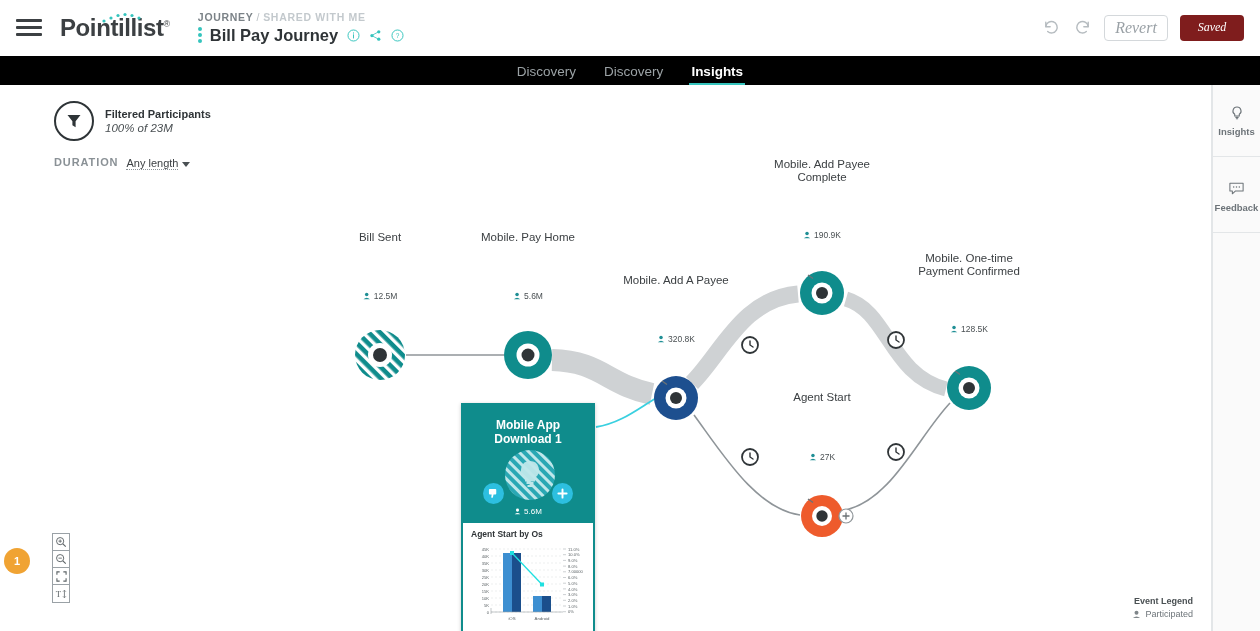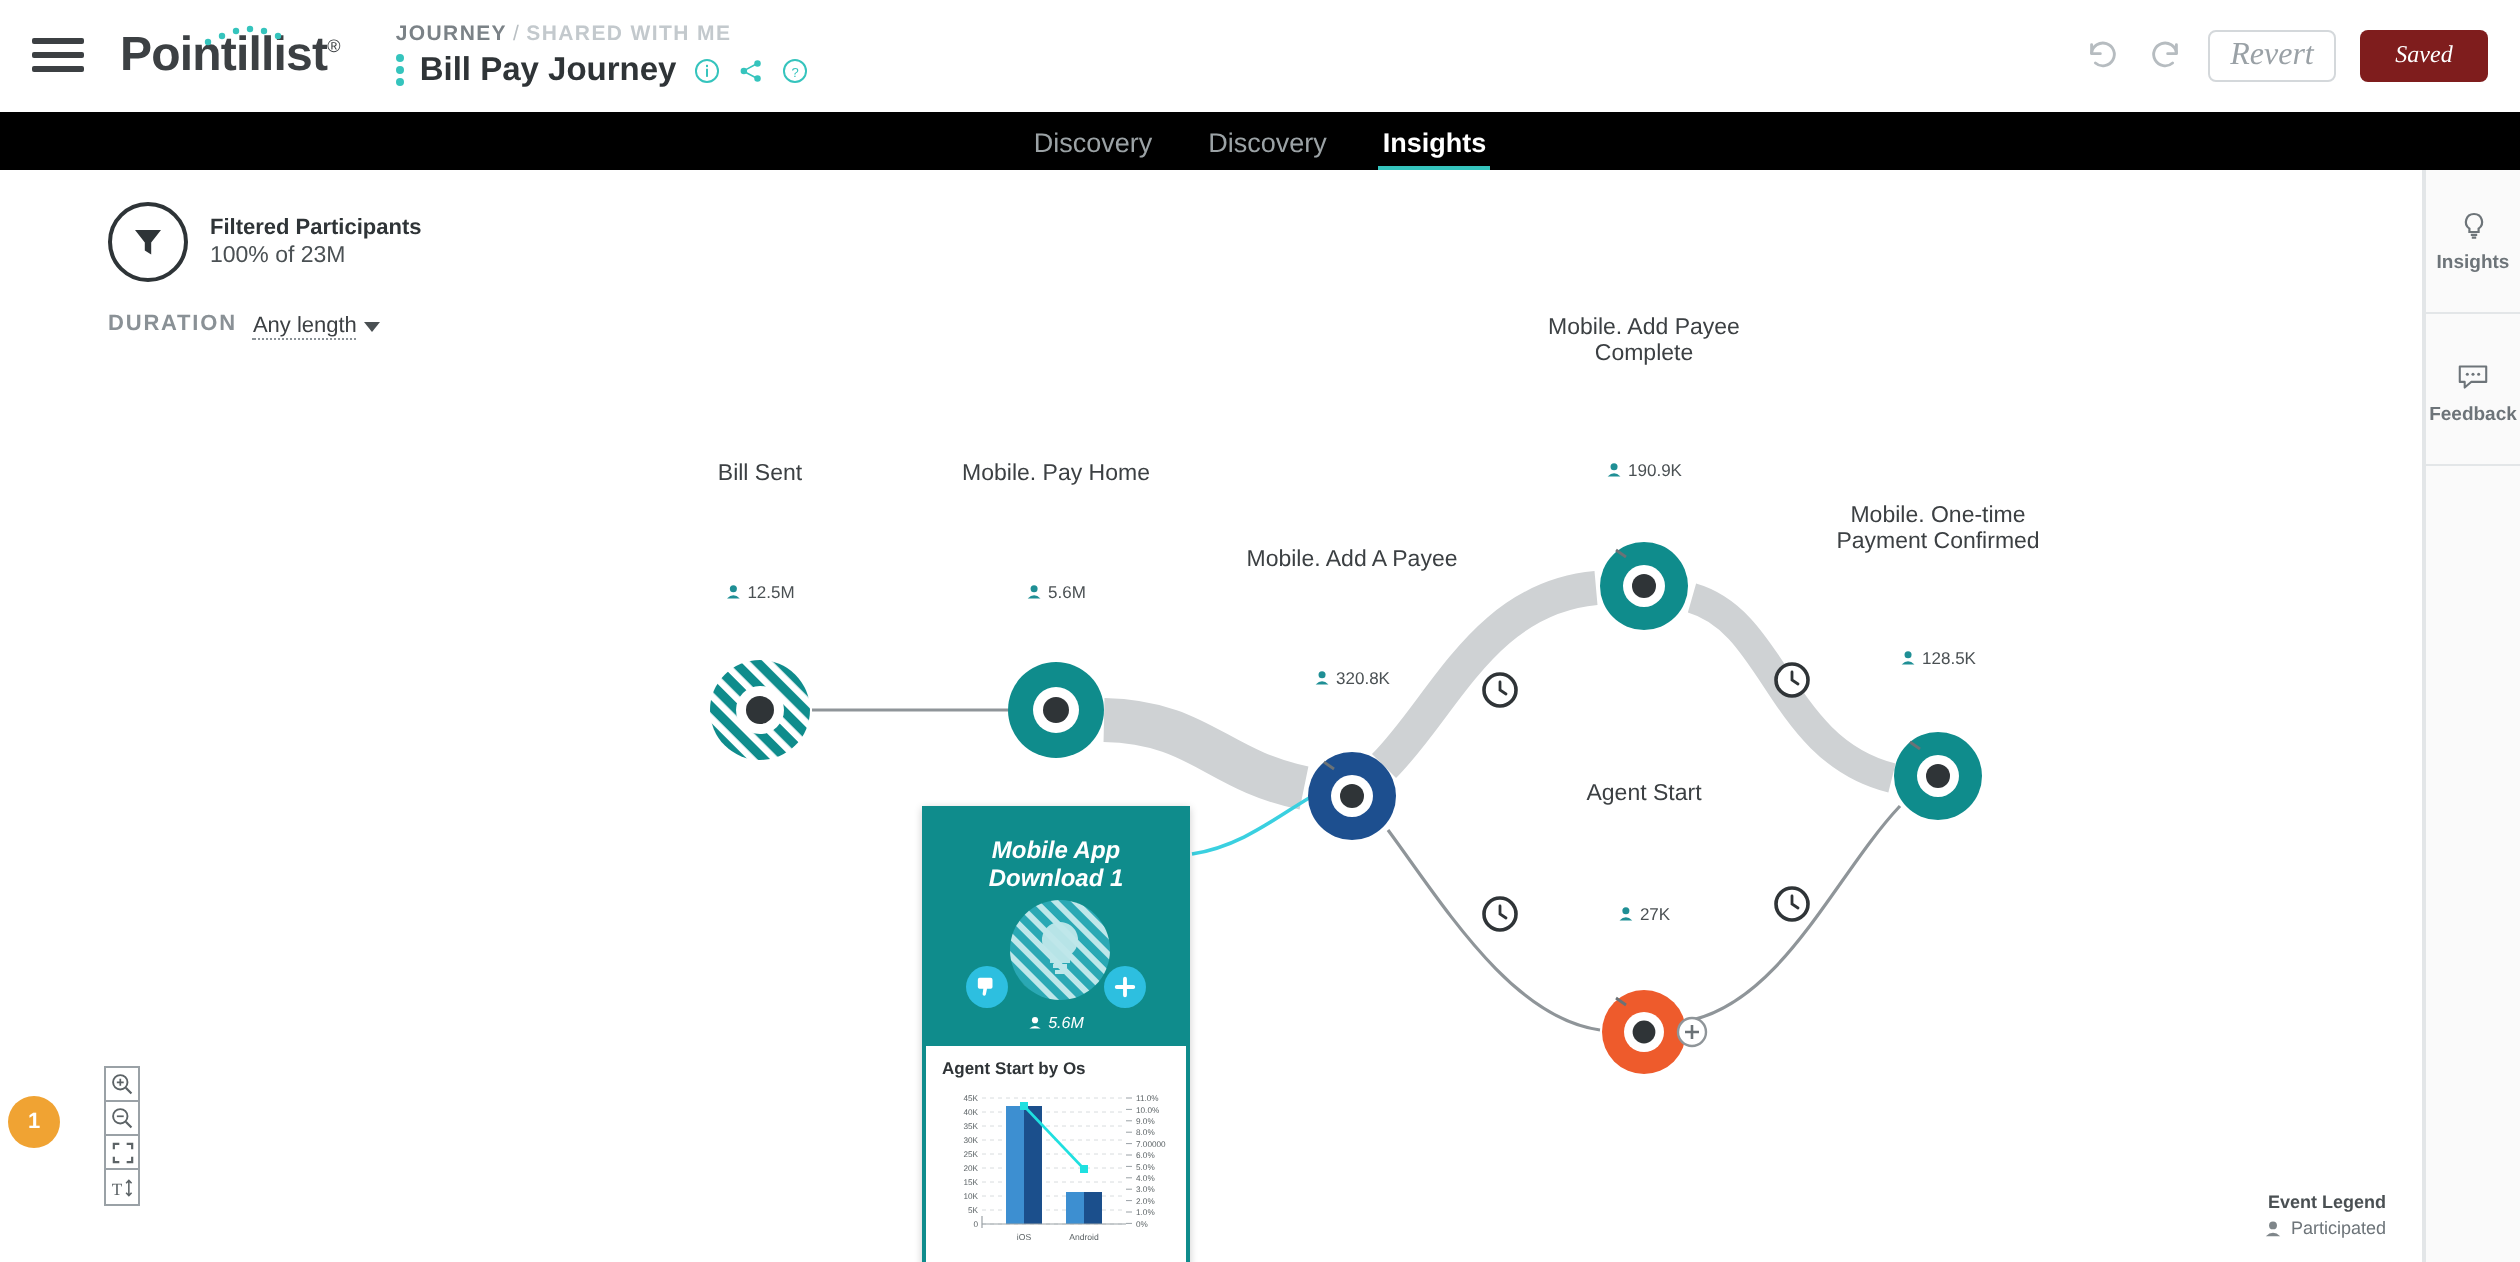--- a/index.html
+++ b/index.html
@@ -87,21 +87,21 @@
 
   
   .filterpanel { position: absolute; left: 54px; top: 16px; }
   .fp-row { display: flex; align-items: center; }
   .funnel {
     width: 40px; height: 40px; border-radius: 50%; border: 2.5px solid #2e3437;
     display: flex; align-items: center; justify-content: center;
   }
   .fp-text { margin-left: 11px; }
   .fp-title { font-size: 11px; font-weight: 700; color: #2f3437; }
-  .fp-sub { font-size: 11.5px; color: #4a5053; margin-top: 2px; }
+  .fp-sub { font-size: 11.5px; color: #4a5053; margin-top: 2px; font-style: italic; }
   .fp-dur { display: flex; align-items: center; margin-top: 12px; gap: 8px; }
   .fp-durlabel { font-size: 11px; letter-spacing: 0.9px; font-weight: 700; color: #8a9196; }
   .fp-durval {
     font-size: 11px; color: #3c4043; border-bottom: 1px dotted #8a9196; cursor: pointer;
   }
   .caret {
     width: 0; height: 0; border-left: 4px solid transparent; border-right: 4px solid transparent;
     border-top: 5px solid #4a5053; margin-left: 4px; display: inline-block;
   }
 
@@ -116,21 +116,21 @@
     position: absolute; text-align: center; font-size: 8.5px; color: #4a5053;
     white-space: nowrap; transform: translateX(-50%); display: flex;
     align-items: center; gap: 3px; justify-content: center;
   }
 
   
   .card {
     position: absolute; left: 461px; top: 318px; width: 134px; height: 288px;
     background: #0f8c8c; border: 2px solid #0f8c8c; box-shadow: 0 1px 4px rgba(0,0,0,.2);
   }
-  .card-head { height: 118px; position: relative; padding-top: 13px; font-style: italic; }
+  .card-head { height: 118px; position: relative; padding-top: 13px; }
   .card-title {
     text-align: center; color: #ffffff; font-size: 12px; font-weight: 700; line-height: 14px;
   }
   .card-count {
     position: absolute; left: 0; right: 0; bottom: 7px; text-align: center;
     font-size: 8px; color: #ffffff; display: flex; align-items: center;
     justify-content: center; gap: 3px;
   }
   .rbtn {
     width: 21px; height: 21px; border-radius: 50%; background: #2dbfe0;

